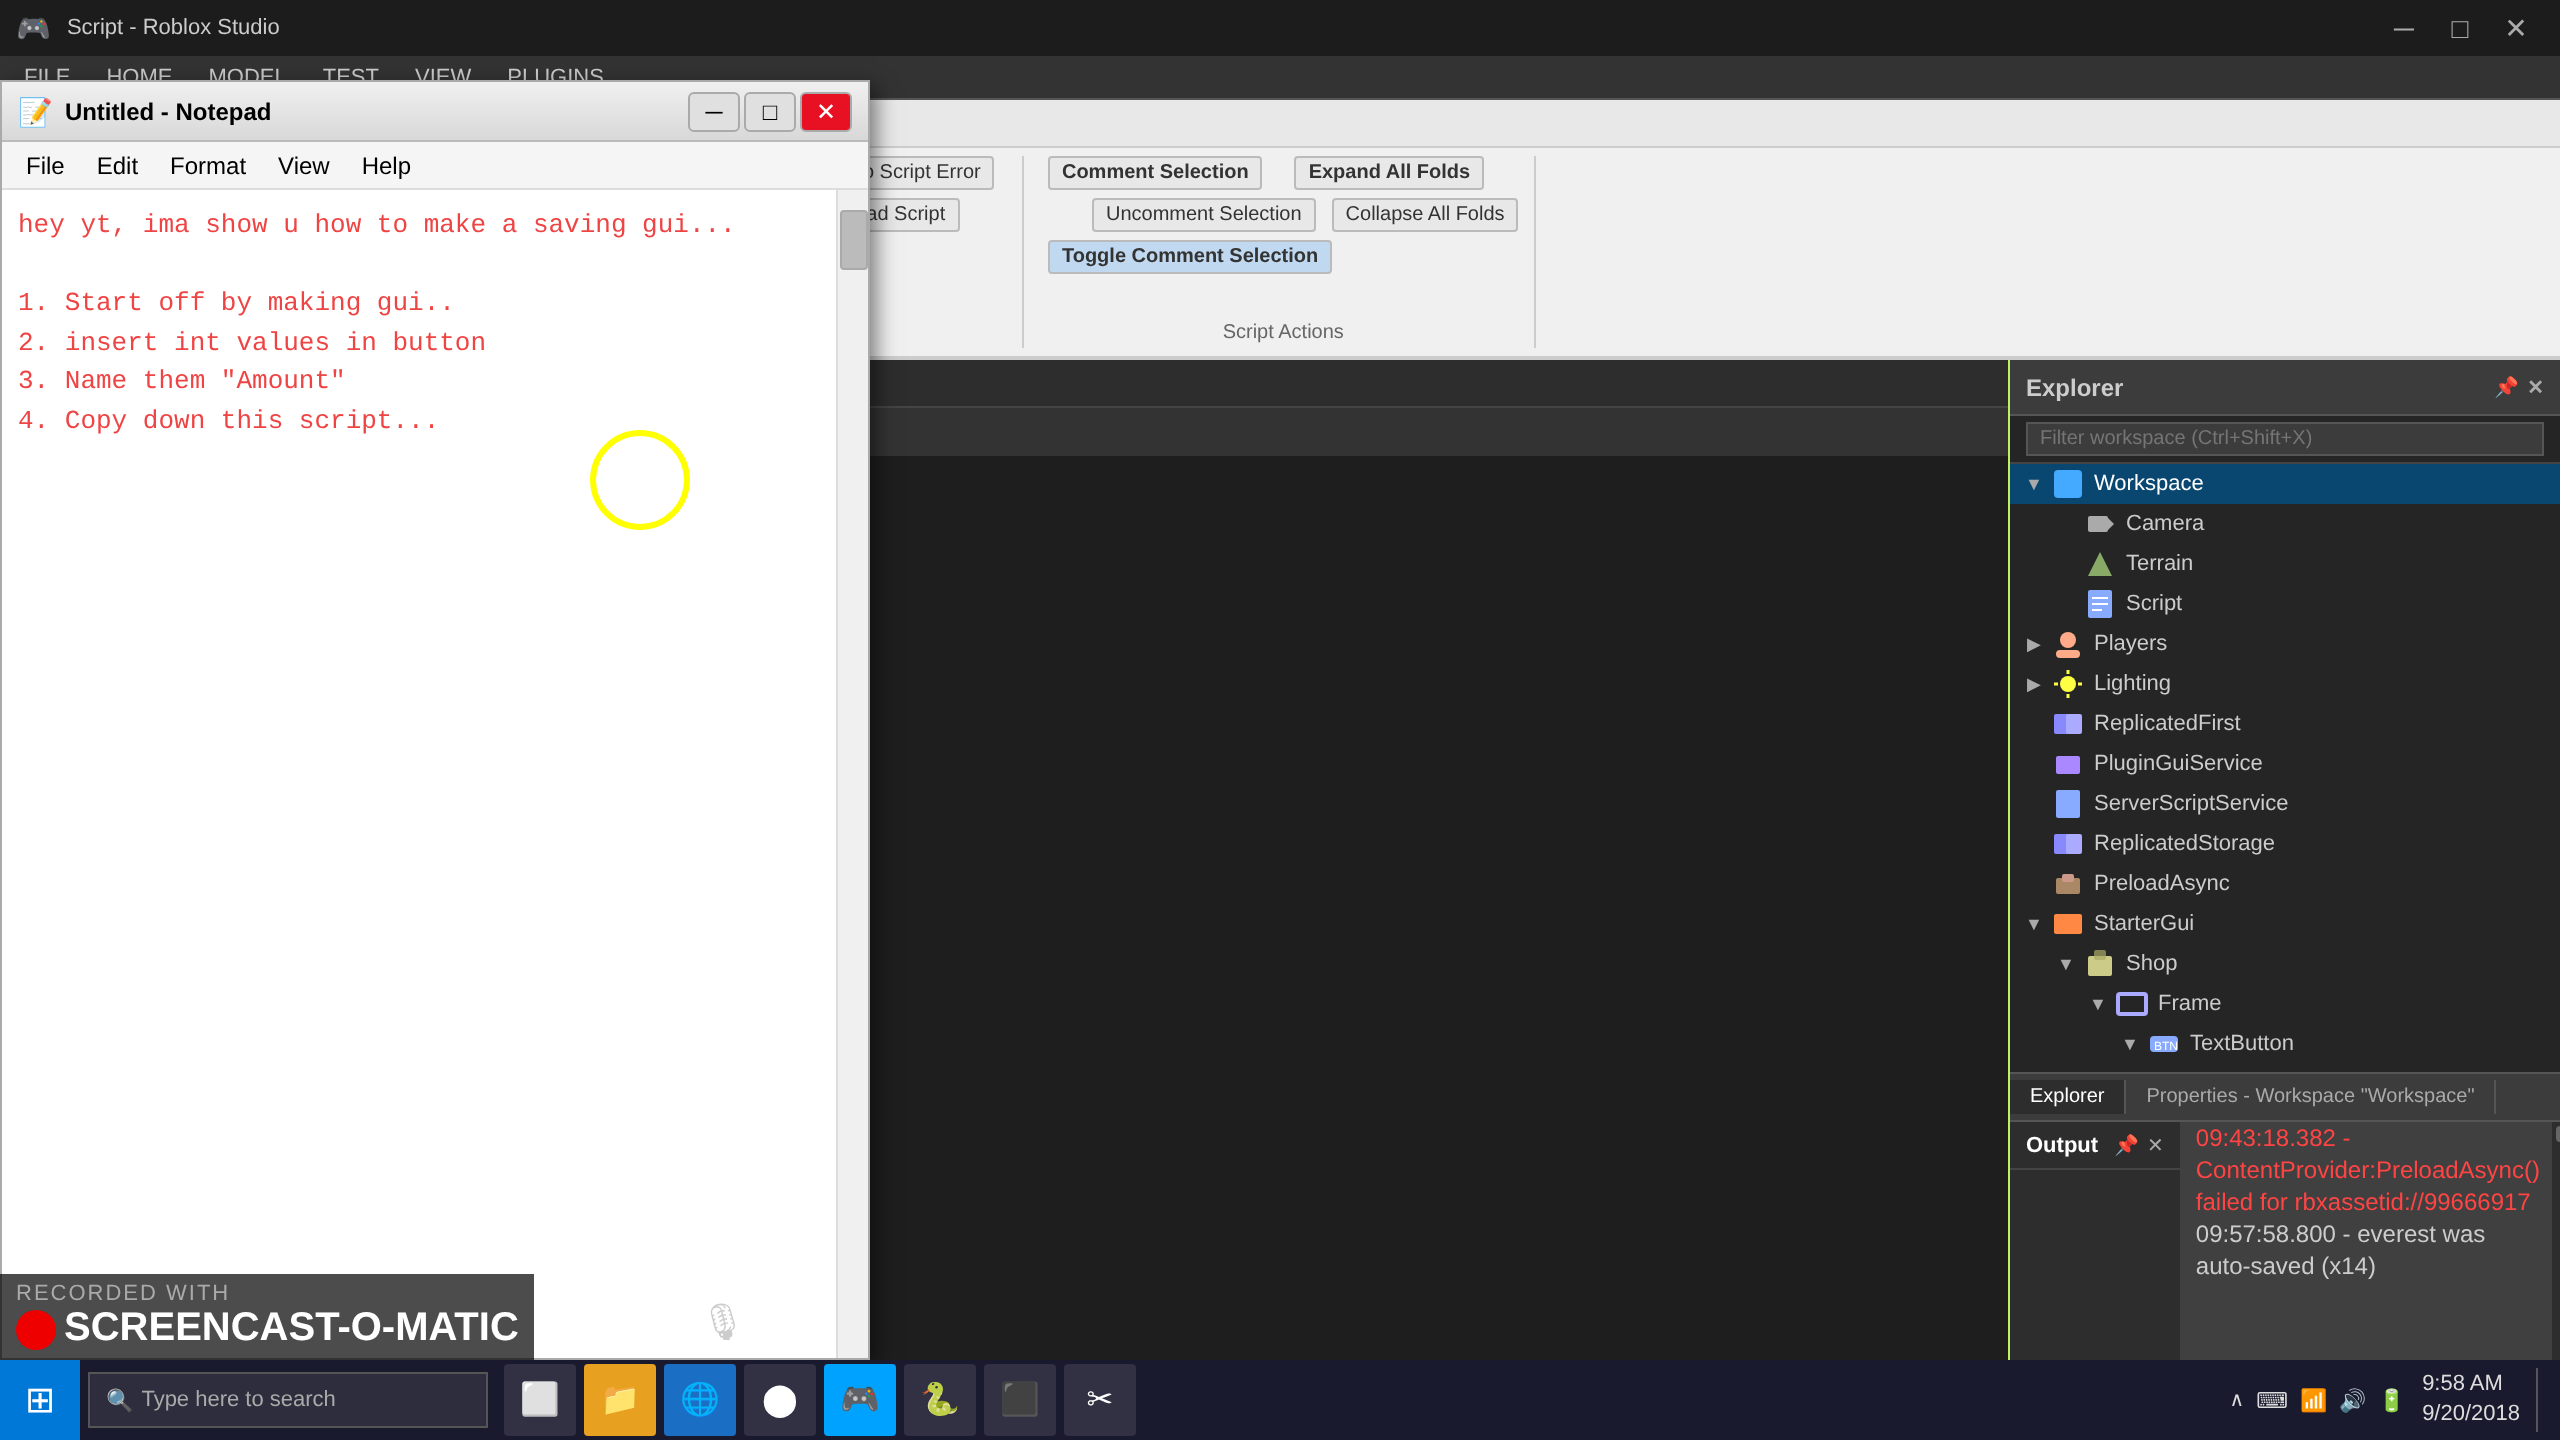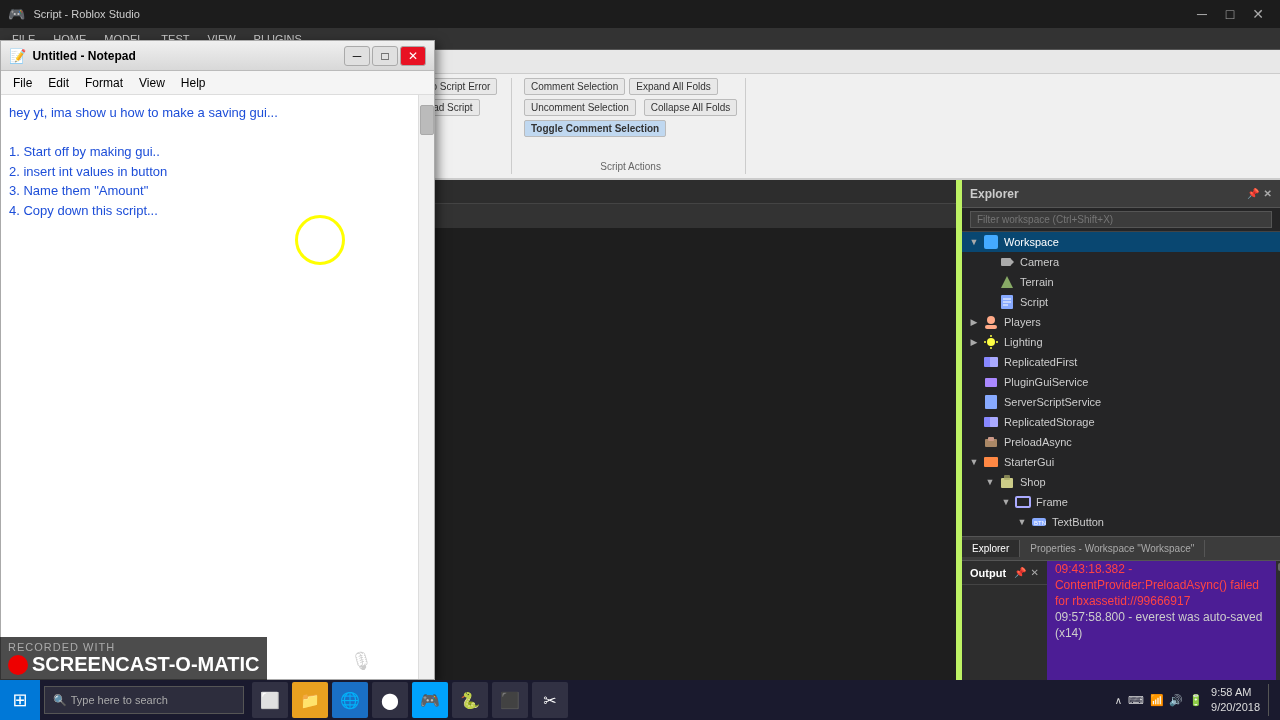--- a/index.html
+++ b/index.html
@@ -58,21 +58,21 @@
     .code-area { flex: 1; display: flex; overflow: hidden; }
     .line-numbers { width: 30px; background: #252526; color: #555; font-size: 11px; font-family: 'Courier New', monospace; padding: 4px 0; text-align: right; padding-right: 6px; line-height: 18px; }
     .code-content { flex: 1; background: #1e1e1e; color: #d4d4d4; font-size: 12px; font-family: 'Courier New', monospace; padding: 4px 8px; line-height: 18px; overflow: auto; }
     .code-line { white-space: pre; }
     .code-keyword { color: #569cd6; }
     .code-string { color: #ce9178; }
     .code-comment { color: #6a9955; }
     .code-function { color: #dcdcaa; }
 
     
-    .right-panel { width: 324px; background: #2d2d2d; display: flex; flex-direction: column; border-left: 6px solid #bef264; }
+    .right-panel { width: 276px; background: #2d2d2d; display: flex; flex-direction: column; border-left: 1px solid #bef264; }
     .explorer-header { height: 28px; background: #3c3c3c; display: flex; align-items: center; padding: 0 8px; color: #ccc; font-size: 12px; font-weight: bold; border-bottom: 1px solid #555; }
     .explorer-filter { height: 24px; background: #252526; display: flex; align-items: center; padding: 0 8px; border-bottom: 1px solid #444; }
     .explorer-filter input { flex: 1; background: #3c3c3c; border: 1px solid #555; color: #ccc; font-size: 11px; padding: 2px 6px; outline: none; }
     .explorer-tree { flex: 1; overflow-y: auto; background: #252526; }
     .tree-item { display: flex; align-items: center; padding: 2px 0; cursor: pointer; font-size: 12px; color: #ccc; height: 20px; }
     .tree-item.selected { background: #094771; color: white; }
     .tree-indent { display: inline-block; }
     .tree-arrow { width: 16px; text-align: center; font-size: 9px; color: #aaa; }
     .tree-icon { width: 18px; height: 18px; display: flex; align-items: center; justify-content: center; margin-right: 4px; }
     .tree-label { font-size: 11px; }
@@ -86,21 +86,21 @@
 
     
     .notepad-window { position: absolute; top: 40px; left: 0; width: 435px; height: 640px; background: white; border: 1px solid #aaa; display: flex; flex-direction: column; z-index: 50; box-shadow: 3px 3px 10px rgba(0,0,0,0.5); }
     .notepad-titlebar { height: 30px; background: linear-gradient(to bottom, #f0f0f0, #d8d8d8); display: flex; align-items: center; padding: 0 8px; border-bottom: 1px solid #bbb; }
     .notepad-title { flex: 1; font-size: 12px; color: #000; font-weight: bold; }
     .notepad-controls { display: flex; gap: 2px; }
     .notepad-btn { width: 26px; height: 20px; display: flex; align-items: center; justify-content: center; background: #e0e0e0; border: 1px solid #aaa; font-size: 12px; cursor: pointer; border-radius: 3px; }
     .notepad-menubar { height: 24px; background: #f5f5f5; display: flex; align-items: center; padding: 0 4px; border-bottom: 1px solid #ddd; }
     .notepad-menu-item { padding: 2px 8px; font-size: 12px; color: #000; cursor: pointer; }
     .notepad-content { flex: 1; position: relative; overflow: hidden; }
-    .notepad-textarea { width: 100%; height: 100%; border: none; outline: none; padding: 8px; font-family: Liberation Sans, sans-serif; font-size: 13px; resize: none; background: white; color: #1d4ed8; line-height: 1.5; }
+    .notepad-textarea { width: 100%; height: 100%; border: none; outline: none; padding: 8px; font-family: Liberation Mono, monospace; font-size: 13px; resize: none; background: white; color: #ef4444; line-height: 1.5; }
     .notepad-scrollbar { position: absolute; right: 0; top: 0; width: 16px; height: 100%; background: #f0f0f0; border-left: 1px solid #ddd; }
     .notepad-scrollbar-thumb { position: absolute; top: 10px; width: 14px; height: 30px; background: #bbb; border: 1px solid #aaa; border-radius: 2px; left: 1px; }
 
     
     .cursor-circle { position: absolute; width: 50px; height: 50px; border: 3px solid #ffff00; border-radius: 50%; background: transparent; pointer-events: none; z-index: 200; }
 
     
     .watermark { position: absolute; bottom: 40px; left: 0; padding: 4px 8px; background: rgba(0,0,0,0.7); color: #fff; font-size: 11px; z-index: 60; }
     .watermark-logo { font-size: 20px; font-weight: bold; color: #fff; display: flex; align-items: center; gap: 4px; }
     .watermark-record { width: 20px; height: 20px; background: #e00; border-radius: 50%; display: inline-block; }
@@ -219,25 +219,25 @@
       <div class="ribbon-group" style="min-width:120px;">
         <div class="ribbon-group-content" style="flex-direction:column; align-items:flex-start; gap:4px;">
           <div class="ribbon-text-btn">Go to Script Error</div>
           <div class="ribbon-text-btn">Reload Script</div>
         </div>
         <div class="ribbon-group-label"> </div>
       </div>
 
       <div class="ribbon-group" style="min-width:160px;">
         <div class="ribbon-group-content" style="flex-direction:column; align-items:flex-start; gap:4px;">
-          <div style="display:flex; gap:4px;">
+          <div style="display:flex; gap:16px;font-weight:bold;">
             <div class="ribbon-text-btn">Comment Selection</div>
             <div class="ribbon-text-btn">Expand All Folds</div>
           </div>
-          <div style="display:flex; gap:8px;">
+          <div style="display:flex; gap:8px;margin-left:22px;">
             <div class="ribbon-text-btn">Uncomment Selection</div>
             <div class="ribbon-text-btn">Collapse All Folds</div>
           </div>
           <div class="ribbon-text-btn" style="background:#c0d8f0; font-weight:bold;">Toggle Comment Selection</div>
         </div>
         <div class="ribbon-group-label">Script Actions</div>
       </div>
     </div>
   </div>
 
@@ -508,21 +508,21 @@
       </div>
 
       <div style="height:120px; display:flex; flex-direction:row; border-top:1px solid #555;">
         <div style="height:24px; background:#2d2d2d; display:flex; align-items:center; padding:0 8px; gap:8px; border-bottom:1px solid #444;">
           <span style="color:#fff; font-size:11px; font-weight:bold;">Output</span>
           <div style="margin-left:auto; display:flex; gap:4px;">
             <span style="color:#aaa; font-size:10px;">📌</span>
             <span style="color:#aaa; font-size:10px;">✕</span>
           </div>
         </div>
-        <div style="flex:1; overflow-y:auto; padding:0 8px; background:#4c1d95;">
+        <div style="flex:1; overflow-y:auto; padding:0 8px; background:#404040;">
           <div class="output-line error">09:43:18.382 - ContentProvider:PreloadAsync() failed for rbxassetid://99666917</div>
           <div class="output-line">09:57:58.800 - everest was auto-saved (x14)</div>
         </div>
         <div style="height:12px; background:#2d2d2d; display:flex; align-items:center;">
           <div style="flex:1; height:8px; background:#3c3c3c; margin:0 2px; border-radius:2px; position:relative;">
             <div style="position:absolute; left:0; top:0; width:30px; height:8px; background:#666; border-radius:2px;"></div>
           </div>
         </div>
       </div>
     </div>

